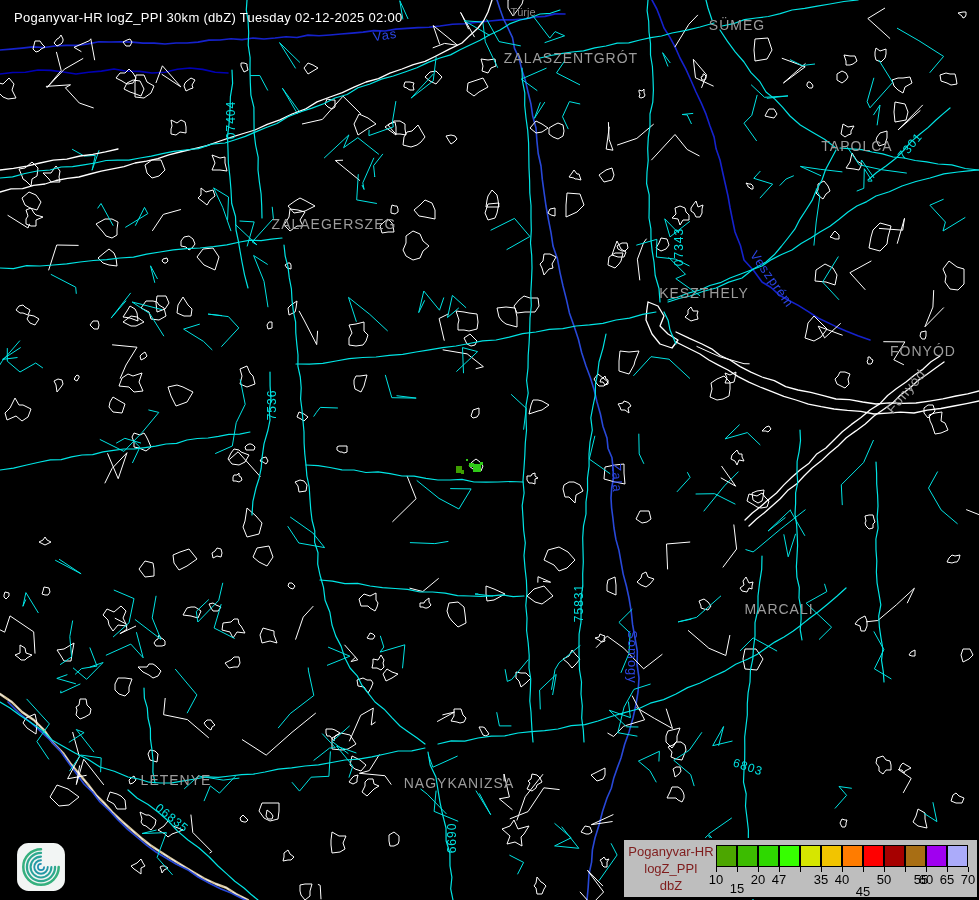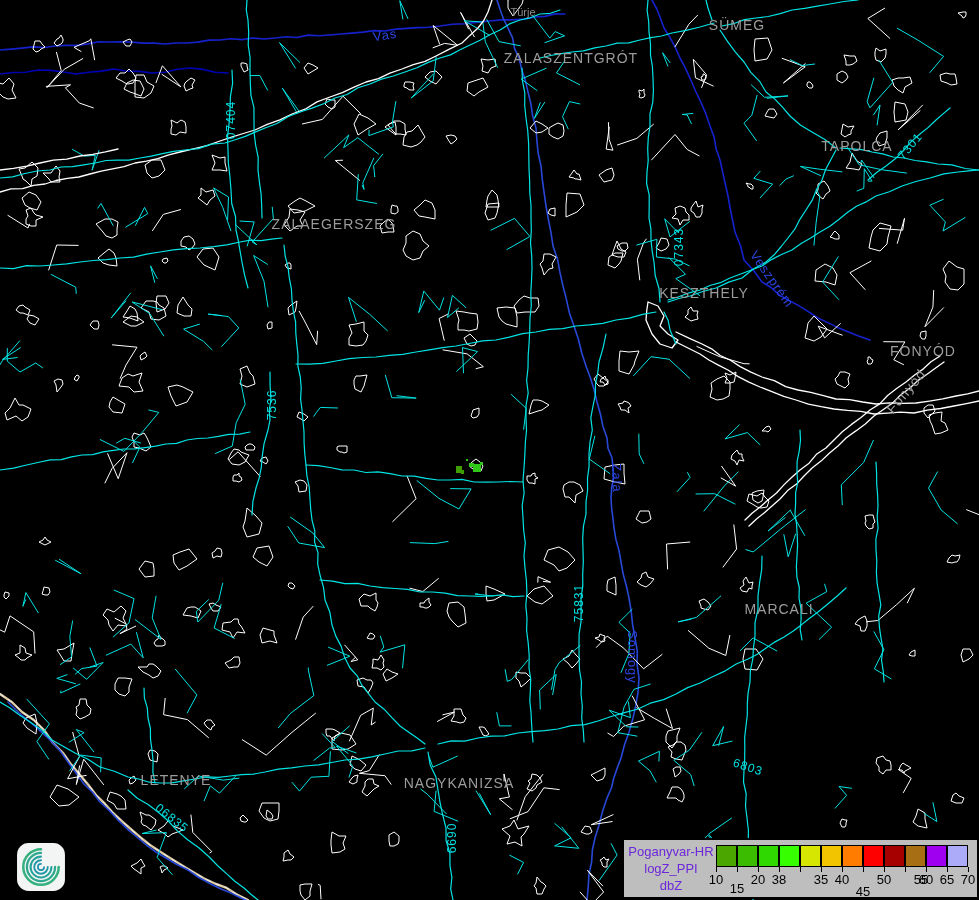--- a/index.html
+++ b/index.html
@@ -9,21 +9,21 @@
   #labels-layer{position:absolute;left:0;top:0;width:100%;height:100%;pointer-events:none;}
   .lbl{position:absolute;white-space:nowrap;pointer-events:none;font-family:"Liberation Sans",sans-serif;}
   .city{color:#9C9C9C;font-size:14px;letter-spacing:1px;}
   .city.small{font-size:11px;letter-spacing:0;color:#8A8A8A;}
   .road{color:#00E0E0;font-size:12px;letter-spacing:1px;}
   .bluelbl{color:#2B44E0;font-size:13px;letter-spacing:1px;}
   #radar-title{position:absolute;left:14px;top:10px;font-size:13px;color:#FFFFFF;letter-spacing:0.3px;}
   #legend{position:absolute;left:622px;top:838px;width:357px;height:61px;background:#BEBEBE;
           border:2px solid #000;box-sizing:border-box;}
   #legend-text{position:absolute;left:2px;top:3px;width:90px;text-align:center;
-               font-size:13px;line-height:17px;color:#6d28d9;}
+               font-size:13px;line-height:17px;color:#7f1d1d;}
   #legend-cells{position:absolute;left:92px;top:5px;height:22px;}
   .cell{position:absolute;top:0;width:21px;height:22px;border:1px solid #000;box-sizing:border-box;}
   .tickmark{position:absolute;width:1px;height:5px;background:#000;top:27px;}
   .ticknum{position:absolute;top:32px;font-size:13px;color:#000;width:24px;text-align:center;}
   #logo{position:absolute;left:16px;top:842px;width:50px;height:50px;cursor:pointer;}
 </style>
 </head>
 <body>
 
 <div id="stage">
@@ -516,20 +516,21 @@
       <div class="lbl road" style="left: 452px; top: 838px; transform: translate(-50%, -50%) rotate(-90deg);">6690</div>
       <div class="lbl road" style="left: 910px; top: 146px; transform: translate(-50%, -50%) rotate(-50deg);">7301</div>
       <div class="lbl road" style="left: 748px; top: 767px; transform: translate(-50%, -50%) rotate(18deg);">6803</div>
       <div class="lbl road" style="left: 172px; top: 818px; transform: translate(-50%, -50%) rotate(38deg);">06835</div>
       <div class="lbl bluelbl" style="left: 385px; top: 35px; transform: translate(-50%, -50%) rotate(-8deg);">Vas</div>
       <div class="lbl bluelbl" style="left: 772px; top: 279px; transform: translate(-50%, -50%) rotate(55deg);">Veszprém</div>
       <div class="lbl bluelbl" style="left: 617px; top: 478px; transform: translate(-50%, -50%) rotate(88deg);">Zala</div>
       <div class="lbl bluelbl" style="left: 632px; top: 657px; transform: translate(-50%, -50%) rotate(90deg);">Somogy</div>
     </div>
 
+  <div id="radar-title">Poganyvar-HR logZ_PPI 30km (dbZ) Tuesday 02-12-2025 02:00</div>
 
   <div id="legend">
     <div id="legend-text">
       <div>Poganyvar-HR</div>
       <div>logZ_PPI</div>
       <div>dbZ</div>
     </div>
     <div id="legend-cells">
         <div class="cell" style="left: 0px; background: rgb(76, 166, 0);"></div>
         <div class="cell" style="left: 21px; background: rgb(60, 188, 0);"></div>
@@ -544,21 +545,21 @@
         <div class="cell" style="left: 210px; background: rgb(160, 0, 240);"></div>
         <div class="cell" style="left: 231px; background: rgb(171, 171, 250);"></div>
       </div>
   <div class="tickmark" style="left: 92px;"></div>
       <div class="ticknum" style="left: 80px;">10</div>
       <div class="tickmark" style="left: 113px;"></div>
       <div class="ticknum" style="left: 101px; margin-top: 9px;">15</div>
       <div class="tickmark" style="left: 134px;"></div>
       <div class="ticknum" style="left: 122px;">20</div>
       <div class="tickmark" style="left: 155px;"></div>
-      <div class="ticknum" style="left: 143px;">38</div>
+      <div class="ticknum" style="left: 143px;">47</div>
       <div class="tickmark" style="left: 176px;"></div>
       <div class="ticknum" style="left: 164px; margin-top: 25px;">30</div>
       <div class="tickmark" style="left: 197px;"></div>
       <div class="ticknum" style="left: 185px;">35</div>
       <div class="tickmark" style="left: 218px;"></div>
       <div class="ticknum" style="left: 206px;">40</div>
       <div class="tickmark" style="left: 239px;"></div>
       <div class="ticknum" style="left: 227px; margin-top: 12px;">45</div>
       <div class="tickmark" style="left: 260px;"></div>
       <div class="ticknum" style="left: 248px;">50</div>

